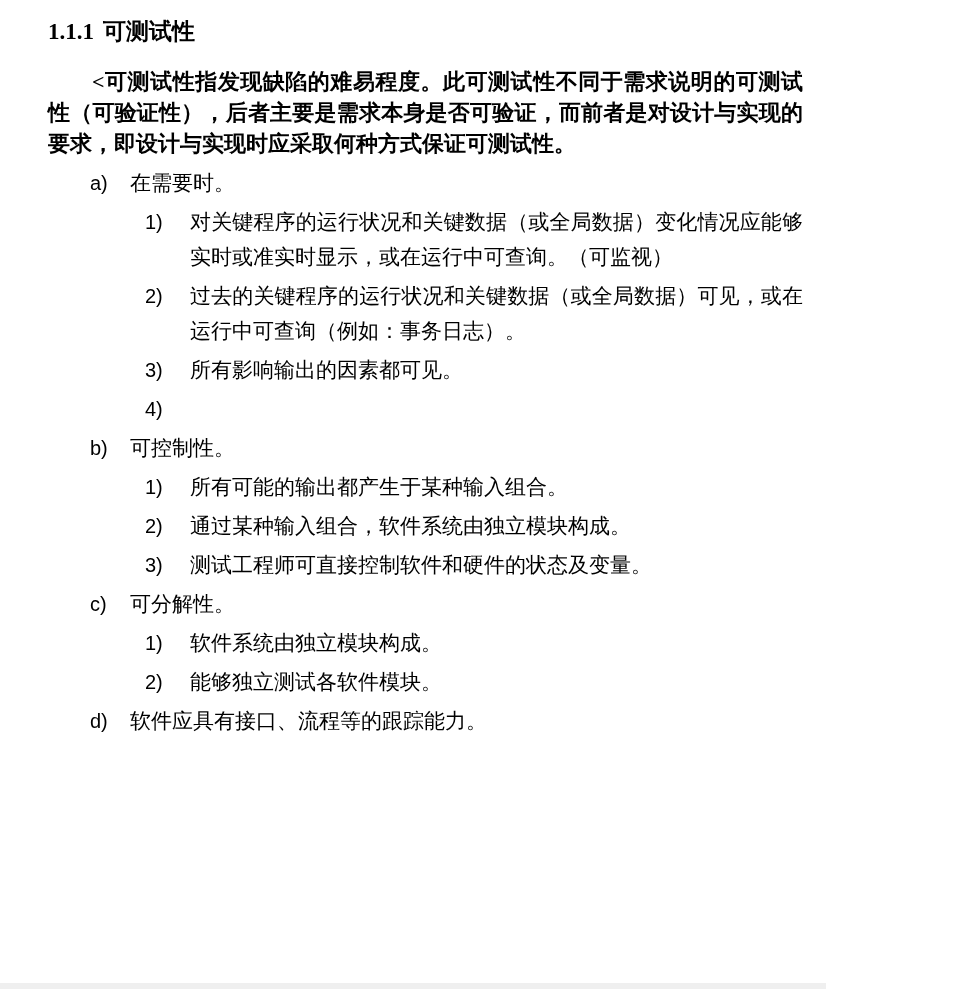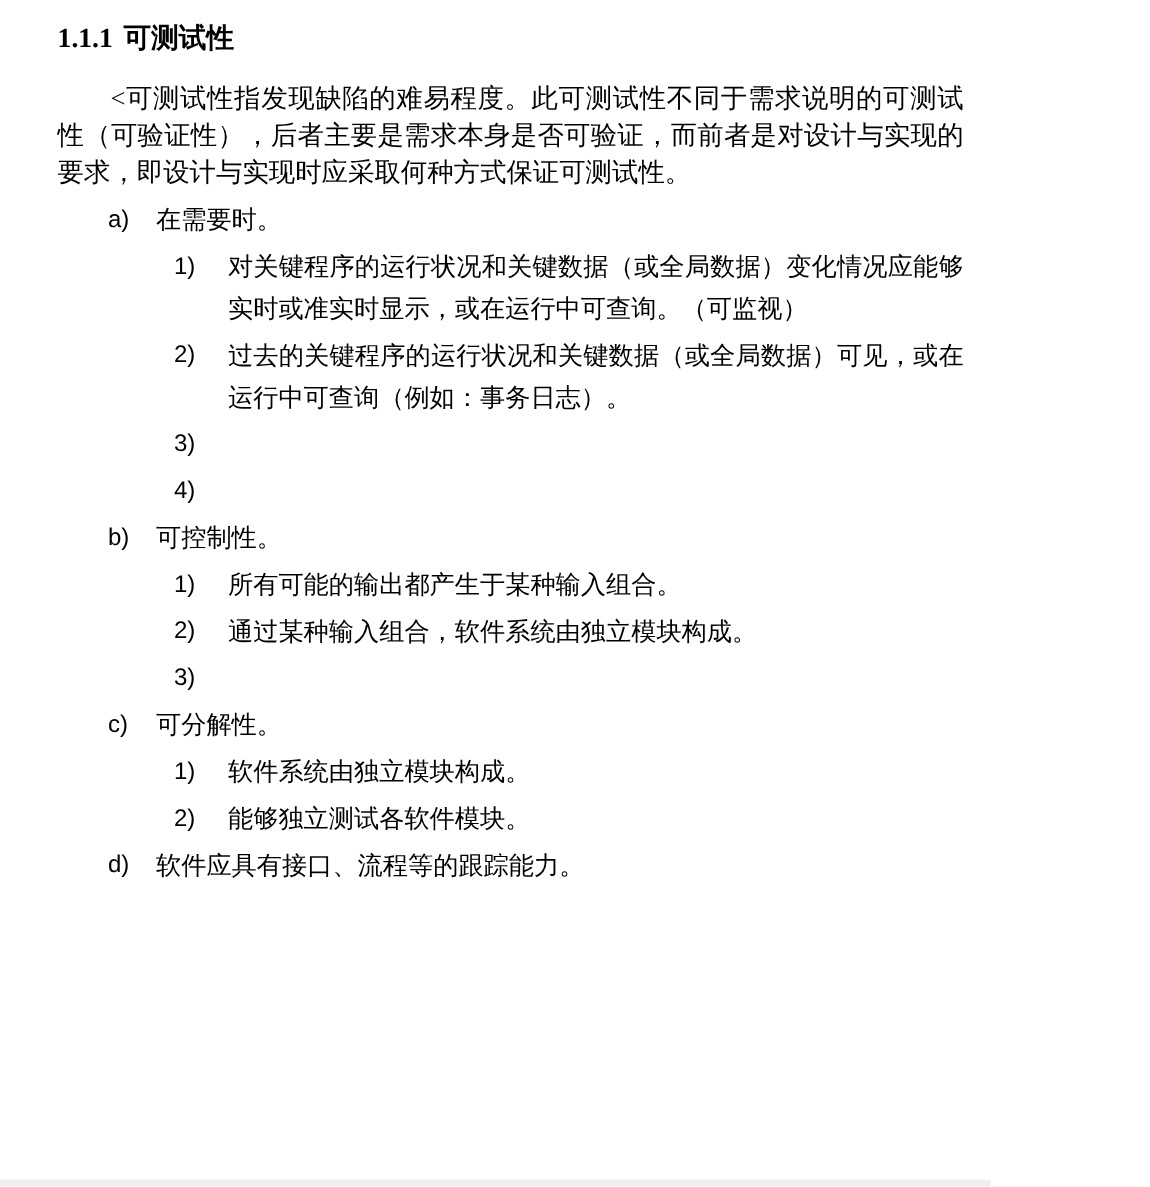--- a/index.html
+++ b/index.html
@@ -27,20 +27,21 @@
     font-family: "Liberation Serif", "DejaVu Serif", serif;
   }
   .heading .sec-num { margin-right: 9px; }
   
   .intro {
     margin: 0;
     font-size: 22px;
     line-height: 31px;
     text-align: justify;
     text-indent: 44px;
+    font-weight: bold;
   }
   
   .outline { margin-top: 7px; }
   .row {
     display: flex;
     font-size: 21px;
     line-height: 35px;
     margin-bottom: 4px;
   }
   .row .mk {
@@ -109,39 +110,41 @@
     <div class="row lvl2">
       <span class="mk">1)</span>
       <span class="tx">对关键程序的运行状况和关键数据（或全局数据）变化情况应能够实时或准实时显示，或在运行中可查询。（可监视）</span>
     </div>
     <div class="row lvl2">
       <span class="mk">2)</span>
       <span class="tx">过去的关键程序的运行状况和关键数据（或全局数据）可见，或在运行中可查询（例如：事务日志）。</span>
     </div>
     <div class="row lvl2">
       <span class="mk">3)</span>
+      <span class="tx">所有影响输出的因素都可见。</span>
     </div>
     <div class="row lvl2">
       <span class="mk">4)</span>
     </div>
 
     <div class="row lvl1">
       <span class="mk">b)</span>
       <span class="tx">可控制性。</span>
     </div>
     <div class="row lvl2">
       <span class="mk">1)</span>
       <span class="tx">所有可能的输出都产生于某种输入组合。</span>
     </div>
     <div class="row lvl2">
       <span class="mk">2)</span>
       <span class="tx">通过某种输入组合，软件系统由独立模块构成。</span>
     </div>
     <div class="row lvl2">
       <span class="mk">3)</span>
+      <span class="tx">测试工程师可直接控制软件和硬件的状态及变量。</span>
     </div>
 
     <div class="row lvl1">
       <span class="mk">c)</span>
       <span class="tx">可分解性。</span>
     </div>
     <div class="row lvl2">
       <span class="mk">1)</span>
       <span class="tx">软件系统由独立模块构成。</span>
     </div>

